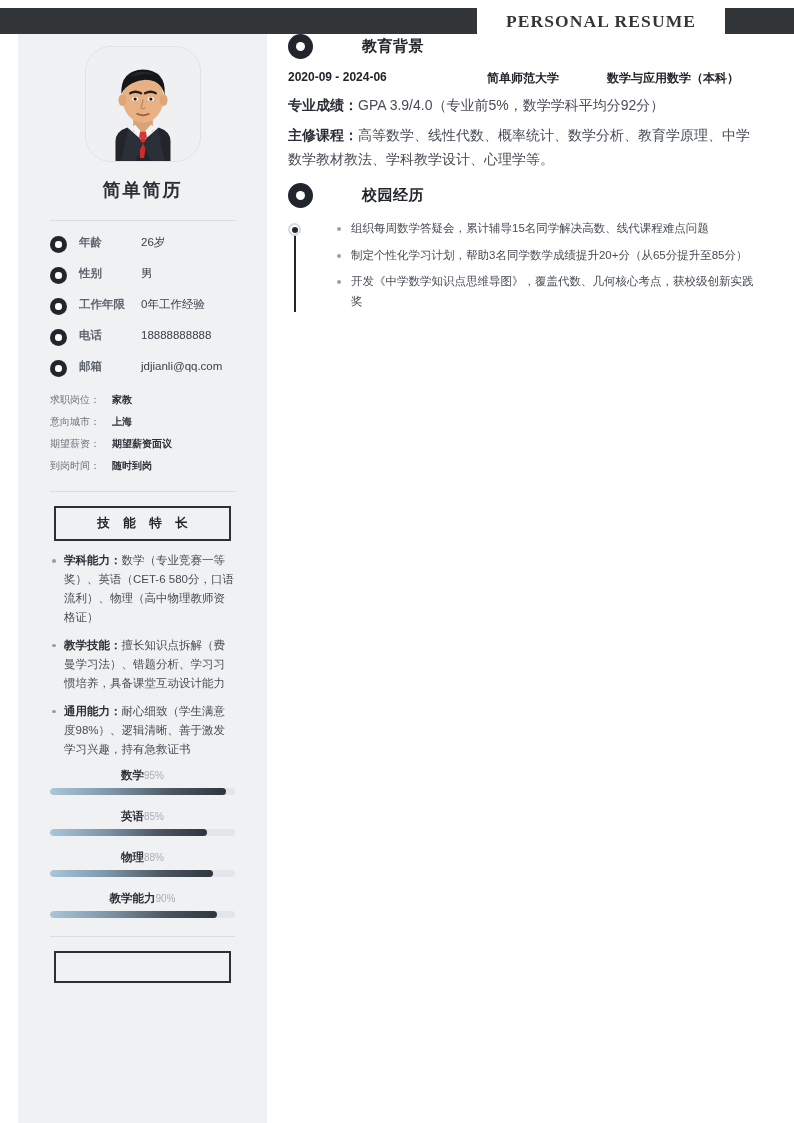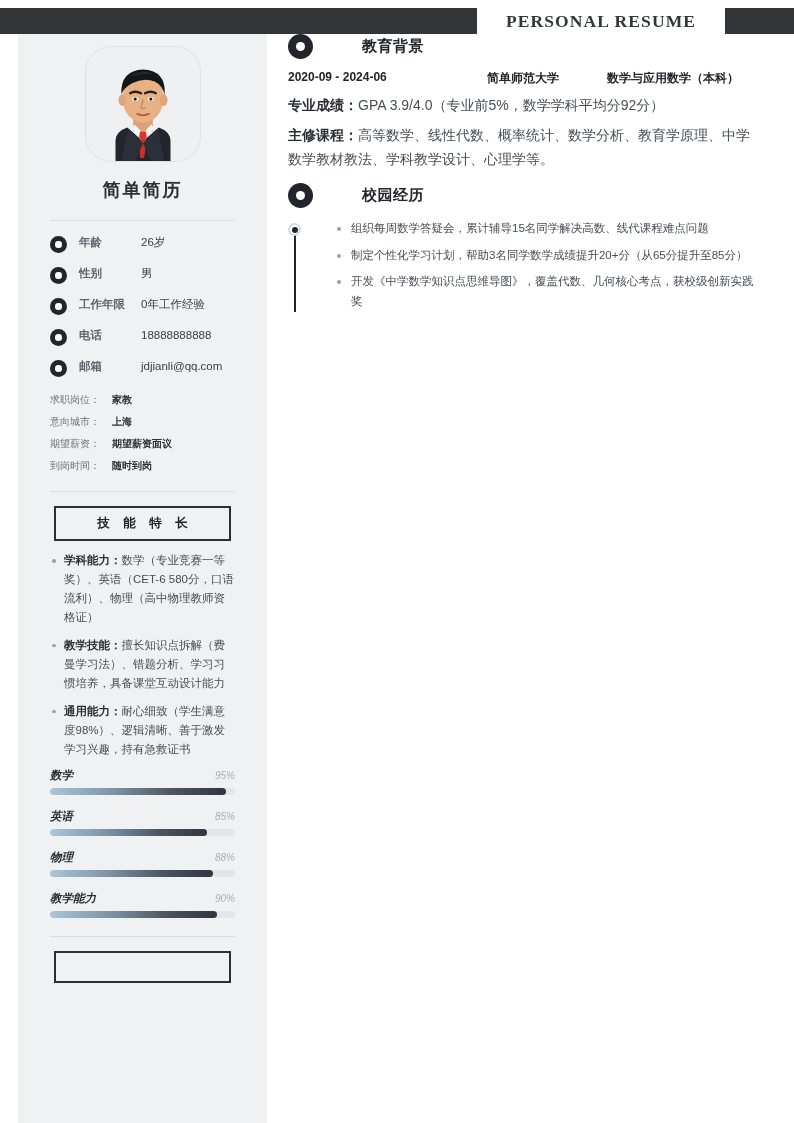--- a/index.html
+++ b/index.html
@@ -173,24 +173,23 @@
     border-radius: 50%;
     background: #9aa0a8;
   }
   .skill-list b { color: #2b2f36; }
 
   
   .bars { margin-top: 4px; }
   .bar-row { margin-bottom: 14px; }
   .bar-head {
     display: flex;
-    justify-content: space-between;
+    justify-content: center;
     align-items: baseline;
     margin-bottom: 5px;
-    font-style: italic;
   }
   .bar-name {
     font-size: 11.5px;
     font-weight: bold;
     color: #2b2f36;
   }
   .bar-pct {
     font-size: 10px;
     color: #a9aeb6;
   }

